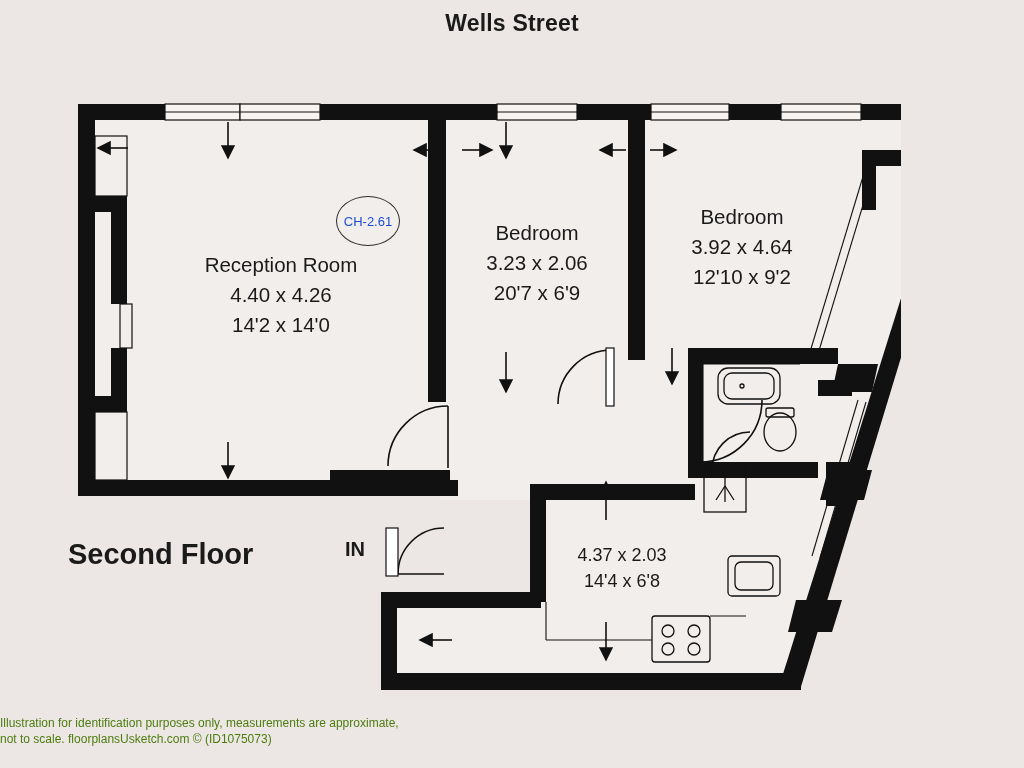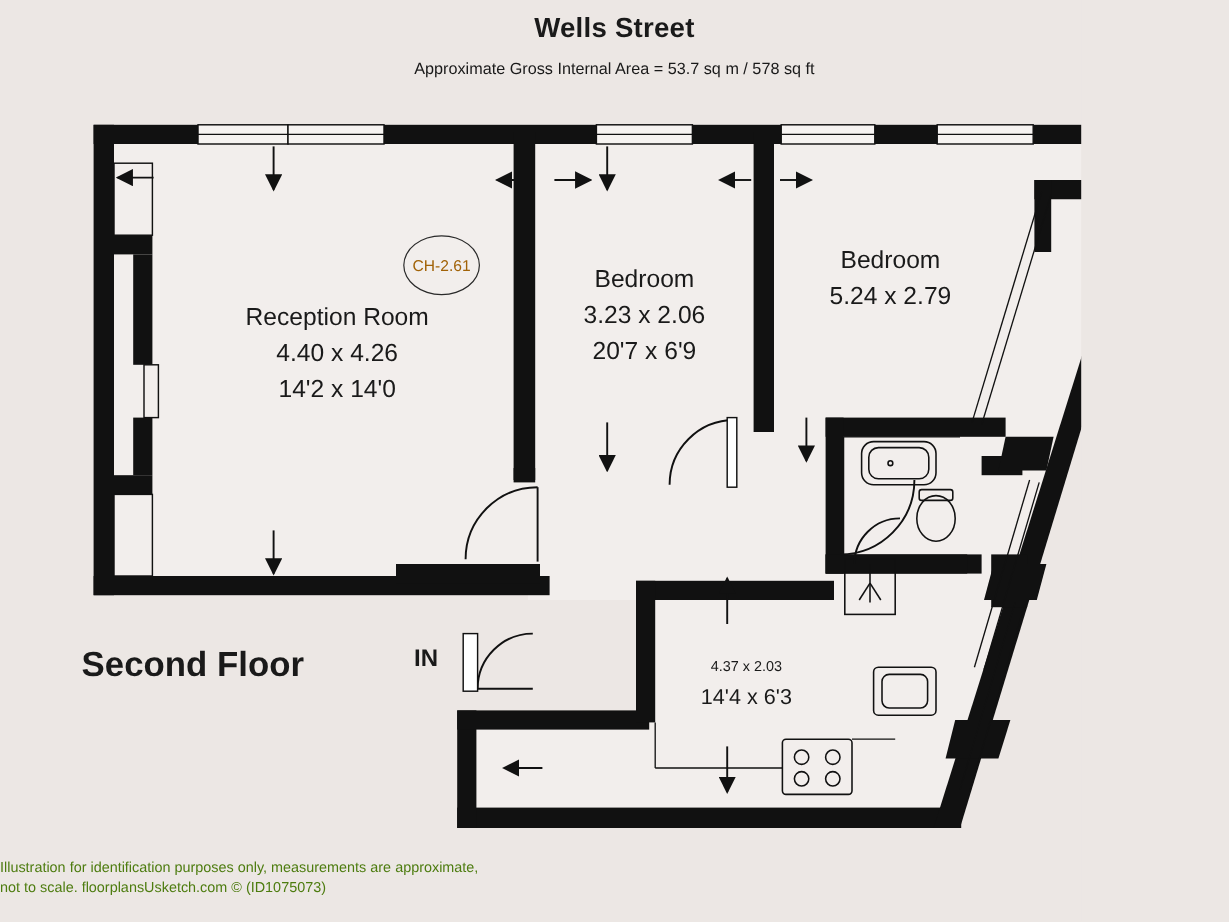--- a/index.html
+++ b/index.html
@@ -77,21 +77,21 @@
     left: 336px;
     top: 196px;
     width: 62px;
     height: 48px;
     border: 1.4px solid #2a2a2a;
     border-radius: 50%;
     display: flex;
     align-items: center;
     justify-content: center;
     font-size: 13px;
-    color: #a16207;
+    color: #1d4ed8;
     background: transparent;
   }
 
   
   .compass {
     position: absolute;
     left: 962px;
     top: 8px;
     width: 58px;
     height: 68px;
@@ -109,21 +109,20 @@
     left: 0;
     top: 0;
   }
 </style>
 </head>
 <body>
 
 <div id="page">
 
   <div class="title">Wells Street</div>
-  <div class="subtitle">Approximate Gross Internal Area = 53.7 sq m / 578 sq ft</div>
 
   <svg id="plan" width="1024" height="768" viewBox="0 0 1024 768">
 
     <path fill="#f2eeec" stroke="none" d="M80,104 L975,104 L800,690 L385,690 L385,600 L530,600 L530,500 L440,500 L440,495 L80,495 Z"></path>
 
     <rect x="78" y="104" width="900" height="16" fill="#111"></rect>
 
     <rect x="78" y="104" width="17" height="392" fill="#111"></rect>
 
     <rect x="78" y="480" width="380" height="16" fill="#111"></rect>
@@ -279,26 +278,27 @@
   </div>
 
   <div class="room" style="left:434px; top:218px; width:206px;">
     <div class="rname">Bedroom</div>
     <div class="rdim">3.23 x 2.06</div>
     <div class="rdim">20'7 x 6'9</div>
   </div>
 
   <div class="room" style="left:638px; top:202px; width:208px;">
     <div class="rname">Bedroom</div>
-    <div class="rdim">5.24 x 2.79</div>
+    <div class="rdim">3.92 x 4.64</div>
+    <div class="rdim">12'10 x 9'2</div>
   </div>
 
   <div class="room" style="left:522px; top:542px; width:200px; font-size:18px; line-height:26px;">
-    <div class="rdim" style="font-size:12px;">4.37 x 2.03</div>
-    <div class="rdim" style="font-size:18px;">14'4 x 6'3</div>
+    <div class="rdim" style="font-size:18px;">4.37 x 2.03</div>
+    <div class="rdim" style="font-size:18px;">14'4 x 6'8</div>
   </div>
 
   <div class="floor-label">Second Floor</div>
   <div class="in-label">IN</div>
 
   <div class="compass">
     <div class="n">N</div>
     <svg width="58" height="68" viewBox="0 0 58 68">
       <circle cx="29" cy="44" r="17" fill="none" stroke="#111" stroke-width="1.2"></circle>
       <polygon points="29,24 33,44 29,64 25,44" fill="#111"></polygon>

